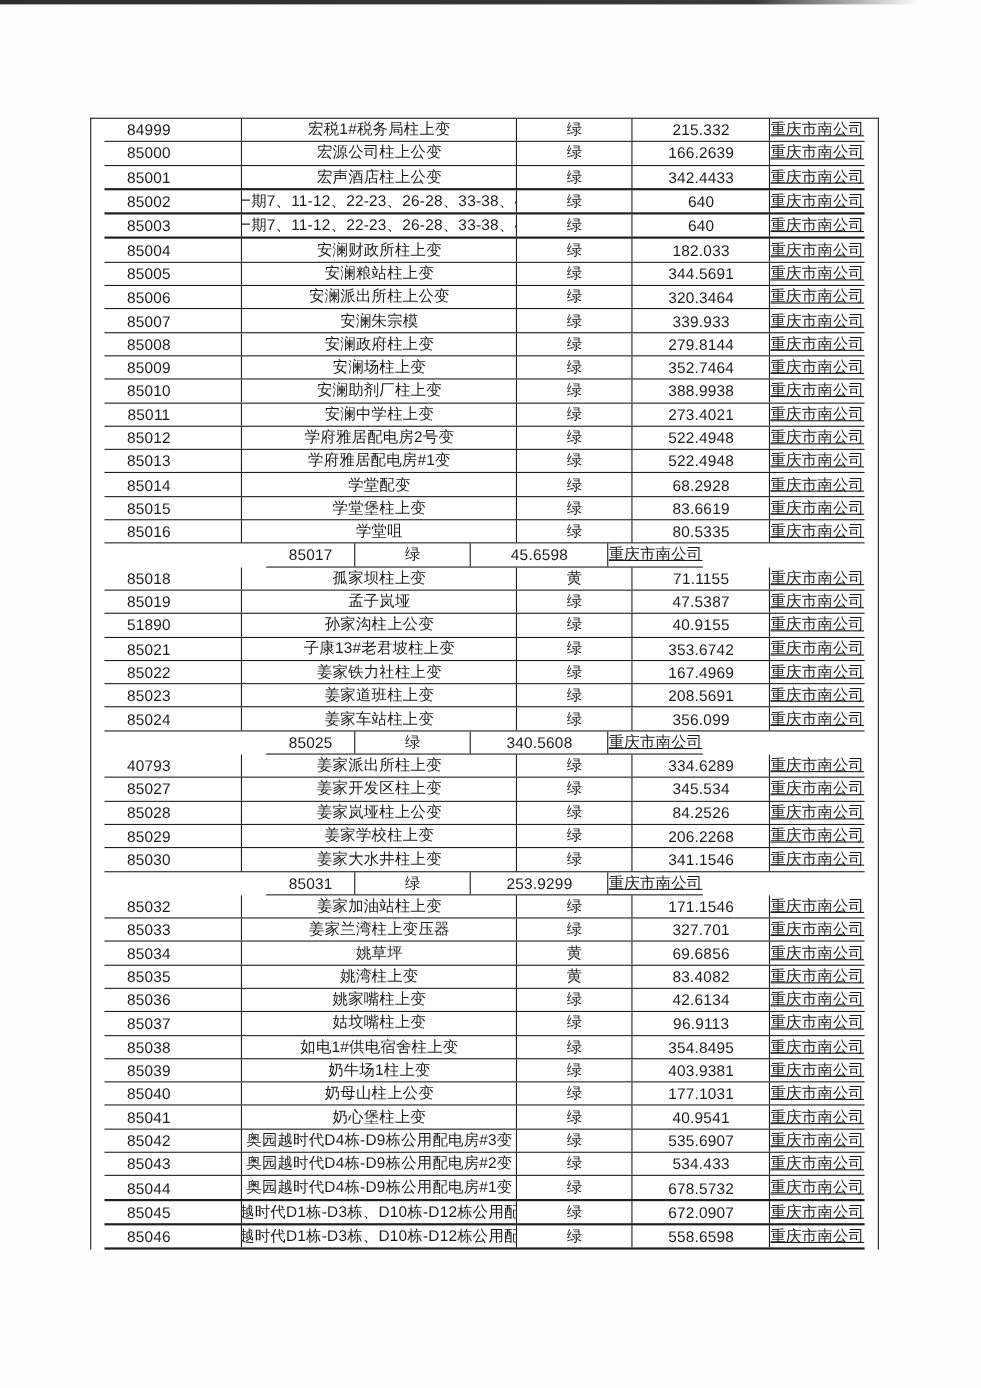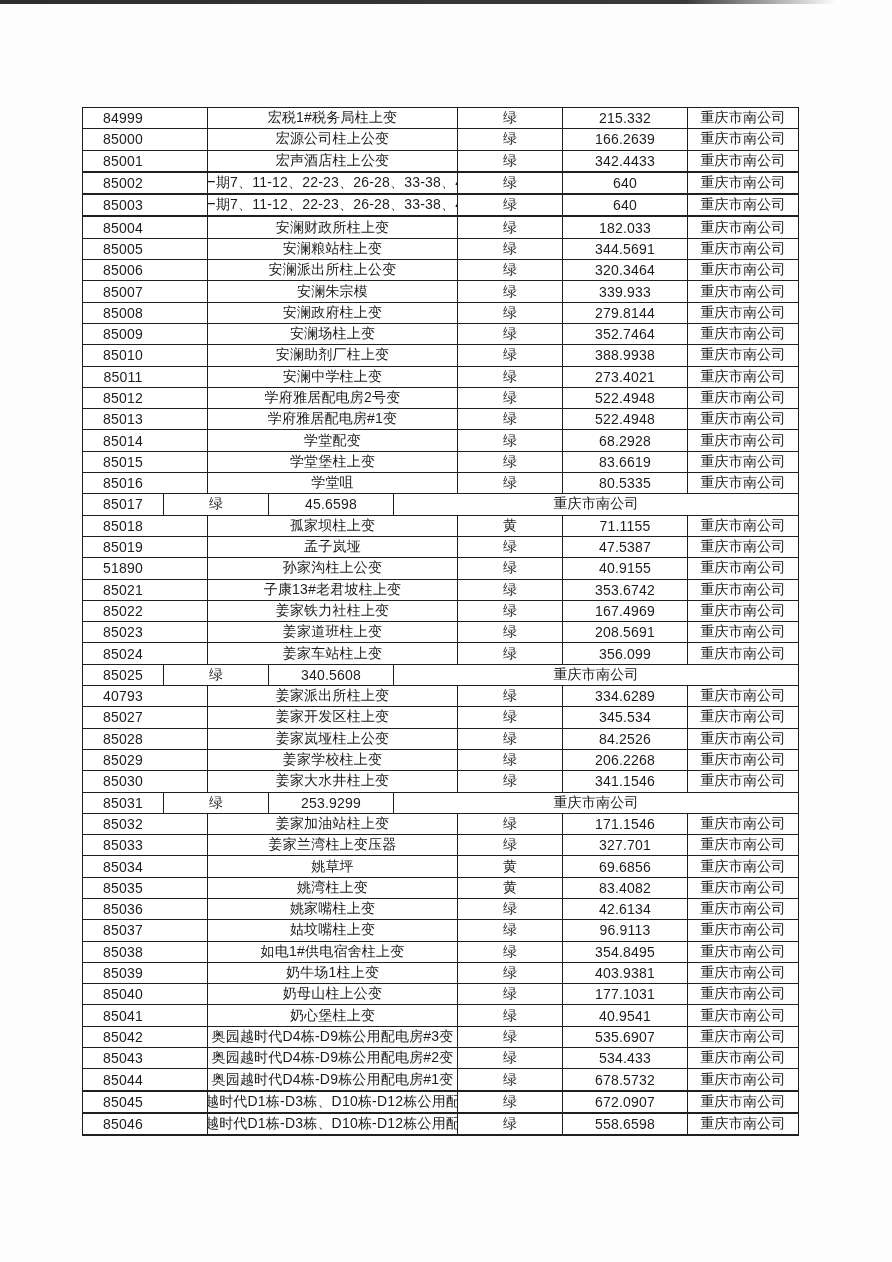--- a/index.html
+++ b/index.html
@@ -13,39 +13,40 @@
     background:linear-gradient(to right,#2e2e2e 0%,#3a3a3a 82%,rgba(58,58,58,0) 100%);
   }
   .tbl{
     position:absolute;left:82px;top:107px;width:717px;height:1029px;
     box-sizing:border-box;
     border-top:1px solid #1f1f1f;
     border-left:1px solid #1f1f1f;
     border-right:1px solid #1f1f1f;
     display:flex;flex-direction:column;
     background:#fff;
+    align-items:center;
   }
   .row{
     flex:1;display:flex;min-height:0;
     border-bottom:1px solid #1f1f1f;
   }
   .row.thick{border-bottom-width:2px;}
   .cell{
     box-sizing:border-box;
     display:flex;align-items:center;justify-content:center;
     font-size:14px;color:#1c1c1c;
     white-space:nowrap;overflow:hidden;
     letter-spacing:0.2px;
   }
   .cell + .cell{border-left:1px solid #1f1f1f;}
   .c-id{width:80px;}
   .c-name{width:250px;margin-left:44px;}
   .c-status{width:105px;}
   .c-value{width:125px;}
-  .c-company{flex:1;}
+  .c-company{flex:1;text-decoration:underline;}
   .cell span{white-space:nowrap;}
 </style>
 </head>
 <body>
 
 <div class="scan-bar"></div>
 
 <div class="tbl" id="table-root">
     <div class="row">
       <div class="cell c-id">

